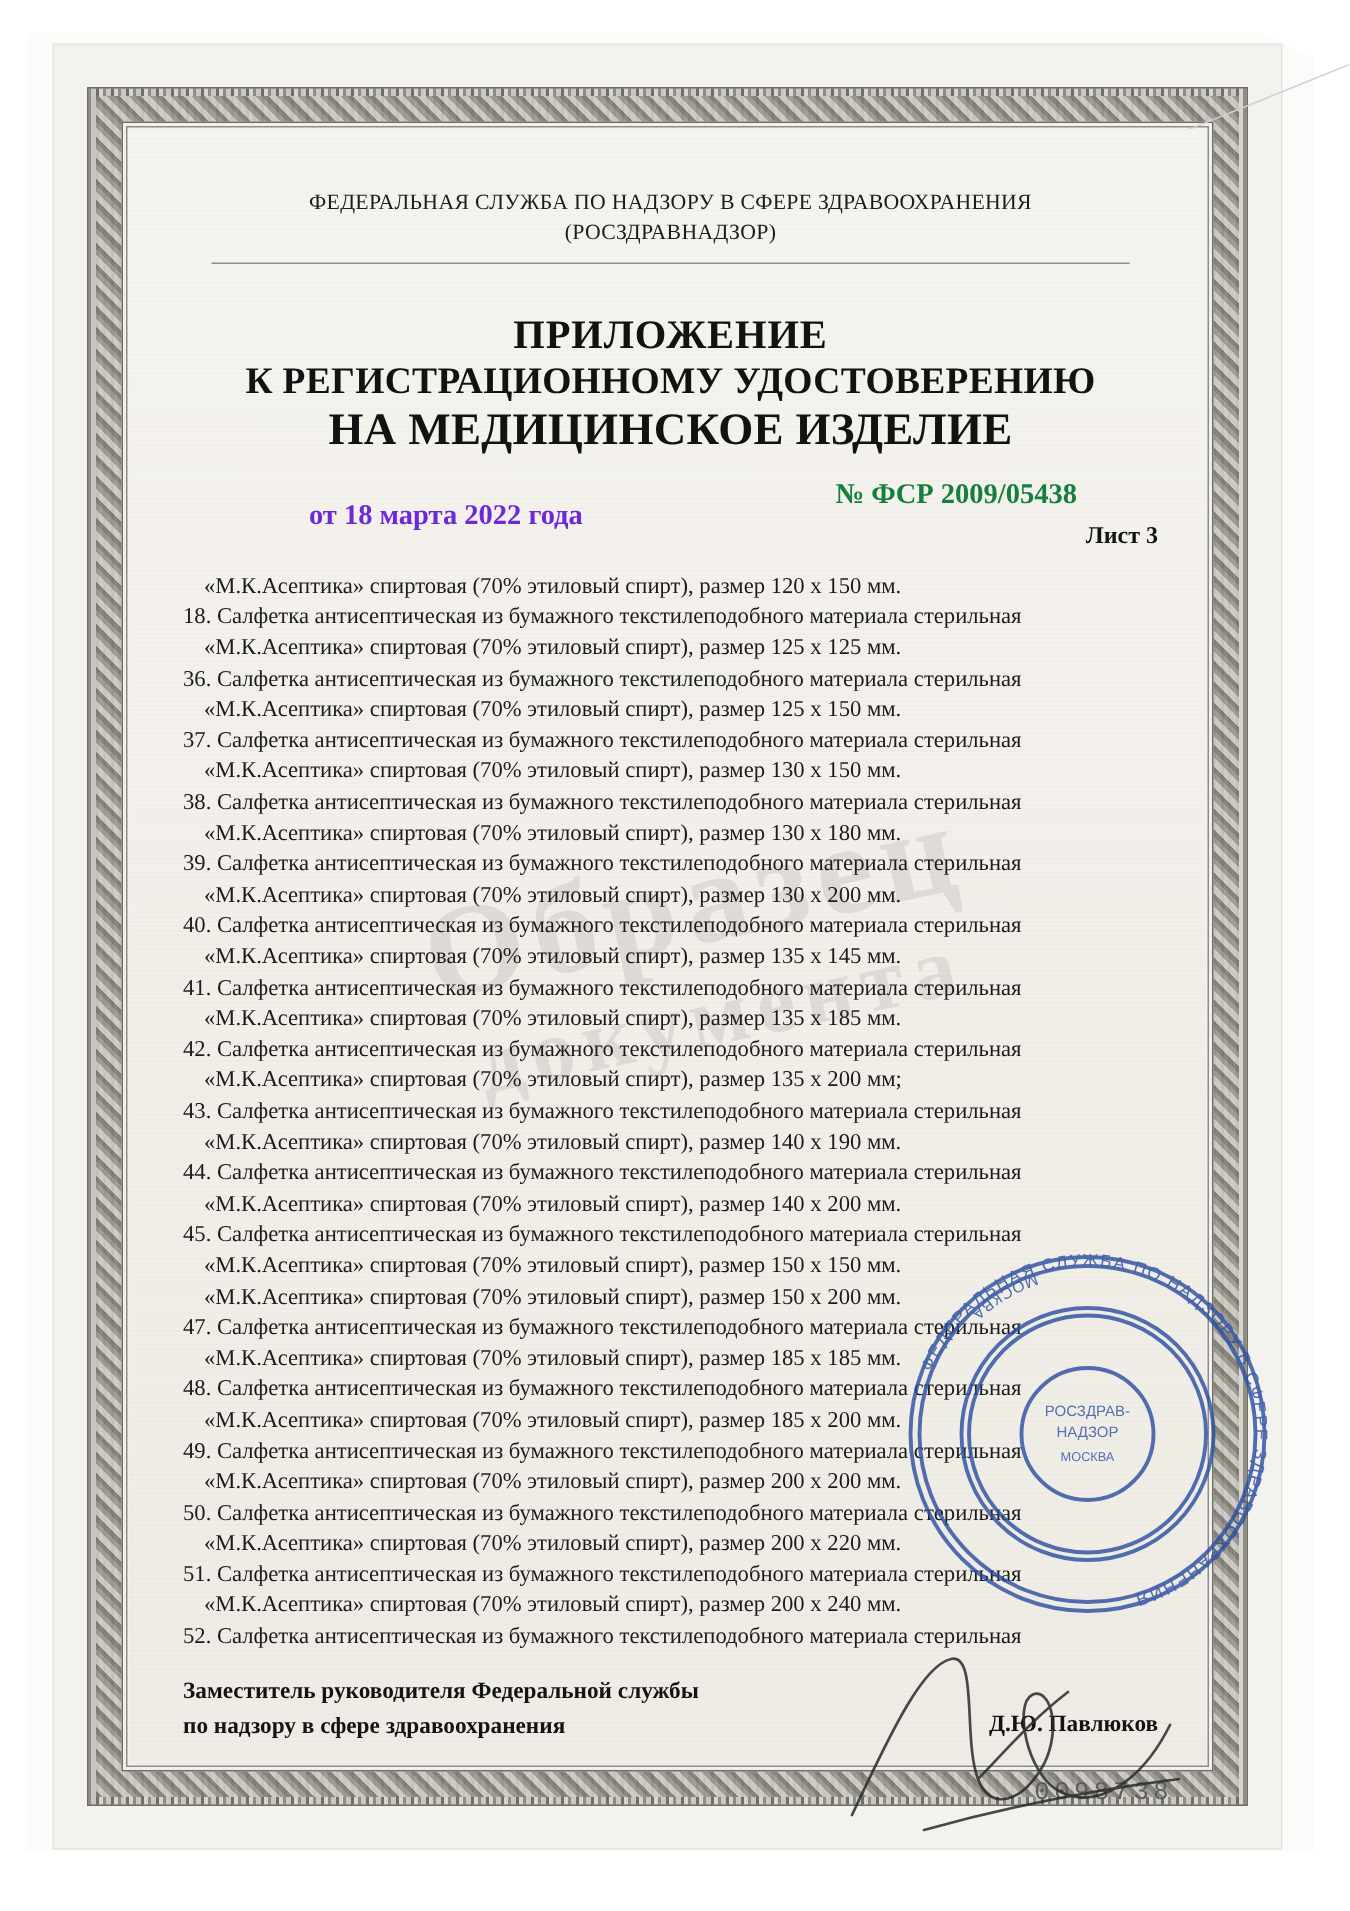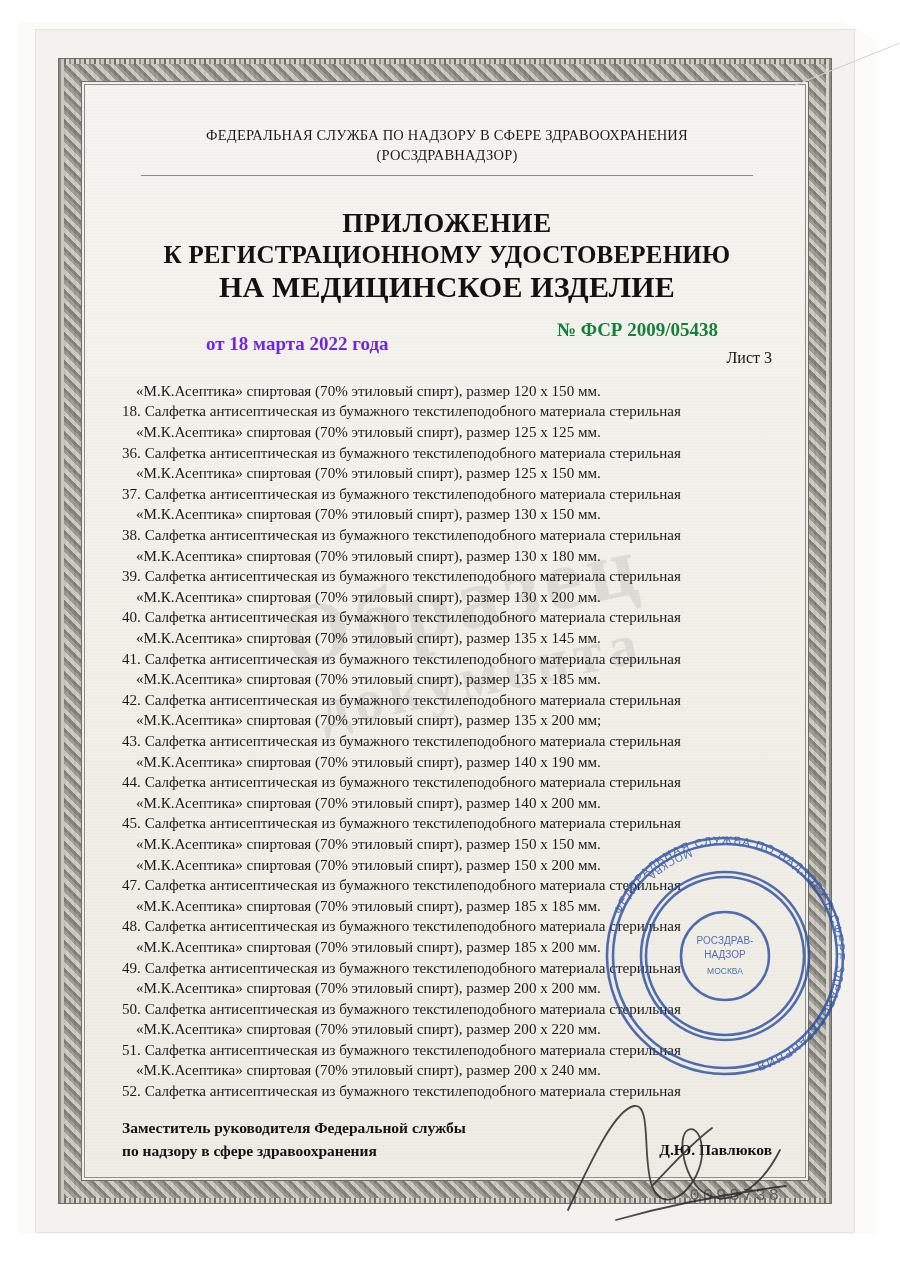--- a/index.html
+++ b/index.html
@@ -162,21 +162,21 @@
     position: absolute;
     right: 54px; top: 2px;
     font-size: 19px;
     font-weight: bold;
     color: #15803d;
   }
   .sheet {
     position: absolute;
     right: 0px; top: 32px;
     font-size: 16px;
-    font-weight: normal;
+    font-weight: bold;
     color: #141414;
   }
 
   
   .list {
     margin-top: 12px;
     font-size: 15.1px;
     color: #1b1b1b;
     line-height: 1.365;
   }

